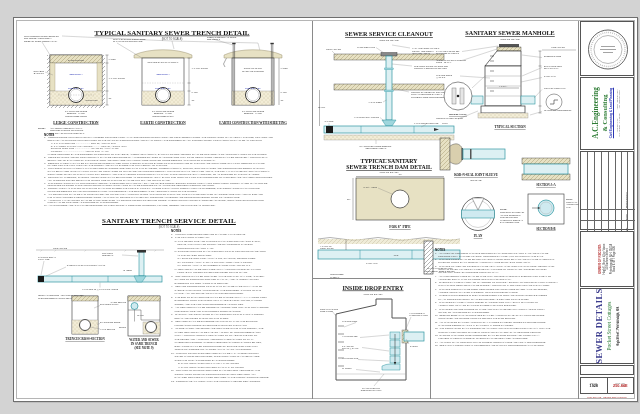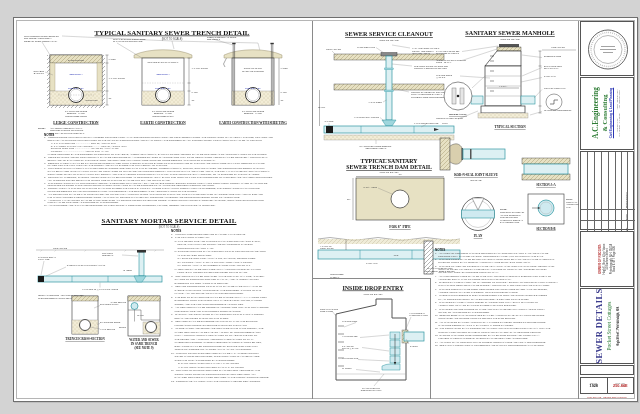--- a/index.html
+++ b/index.html
@@ -165,21 +165,21 @@
       <text x="53.5" y="20" font-size="2">VARIES</text>
       <text x="53.5" y="44" font-size="2">6" MIN.</text>
       <text x="53.5" y="52" font-size="2">12"</text>
       <text x="26" y="74.5" font-size="3.3" text-anchor="middle" class="ser b u">EARTH CONSTRUCTION WITH SHEETING</text>
     </g>
   </svg>
 
   <div class="nhead" style="left:30px;top:115px;">NOTES</div>
   <div class="notes" style="left:30px;top:119px;width:266px;height:81px;font-size:2.45px;line-height:2.85px;"><div>1.   UNDERGROUND UTILITIES SHOWN HAVE BEEN COMPILED FROM AVAILABLE RECORD INFORMATION AND FIELD OBSERVATIONS. THE CONTRACTOR SHALL VERIFY THE SIZE, LOCATION AND</div><div>     DEPTH OF ALL EXISTING UTILITIES PRIOR TO THE START OF CONSTRUCTION AND SHALL NOTIFY THE ENGINEER OF ANY DISCREPANCIES. PIPE MATERIALS SHALL BE AS FOLLOWS:</div><div>          4" &amp; 6" PVC SERVICE ..................... SDR-35, ASTM D-3034</div><div>          8" &amp; LARGER PVC GRAVITY SEWER ........... SDR-35, ASTM D-3034</div><div>          DUCTILE IRON PIPE ....................... CLASS 52, AWWA C-151</div><div>          FITTINGS ................................ ASTM D-3034 / F-477</div><div>     WHERE REQUIRED BY THE ENGINEER TO CONFORM TO THE ABOVE, ALTERNATE MATERIAL, BACKFILL OR ENCASEMENT SHALL BE PROVIDED AT NO ADDITIONAL COST TO THE OWNER.</div><div>2.   LEDGE BLASTING AND/OR ROCK REMOVAL SHALL BE PERFORMED BY A LICENSED BLASTER IN ACCORDANCE WITH STATE REGULATIONS. LEDGE SHALL BE REMOVED A MINIMUM OF 6"</div><div>     BELOW AND 12" EACH SIDE OF THE PIPE BARREL AND REPLACED WITH COMPACTED CRUSHED STONE BEDDING AS SHOWN ON THE DETAIL.</div><div>3.   BEDDING MATERIAL SHALL BE 3/4" CRUSHED STONE PLACED FROM 6" BELOW THE PIPE BARREL TO THE SPRING LINE OF THE PIPE AND COMPACTED IN 6" LIFTS. BEDDING SHALL BE</div><div>     PLACED FOR THE FULL WIDTH OF THE TRENCH AND SHALL EXTEND THE FULL LENGTH OF THE PIPE.</div><div>4.   SUITABLE BACKFILL MATERIAL SHALL BE FREE OF STONES GREATER THAN 6" IN DIAMETER, FROZEN MATERIAL, STUMPS, ORGANIC MATTER AND CONSTRUCTION DEBRIS. BACKFILL</div><div>     SHALL BE PLACED IN 12" MAXIMUM LIFTS AND COMPACTED TO 95% STANDARD PROCTOR DENSITY. WITHIN ROADWAYS AND PAVED AREAS, THE TOP 4'-0" SHALL BE GRANULAR MATERIAL</div><div>     COMPACTED TO 98% OF THE MAXIMUM DRY DENSITY AND THE PAVEMENT STRUCTURE SHALL MATCH THE EXISTING ROADWAY SECTION, OR AS DIRECTED BY THE ROAD AGENT.</div><div>5.   TEMPORARY SHEETING, SHORING AND BRACING SHALL BE PROVIDED AS REQUIRED BY OSHA 29 CFR 1926 SUBPART P FOR THE PROTECTION OF WORKERS AND ADJACENT STRUCTURES.</div><div>     ANY SHEETING DRIVEN BELOW THE SPRING LINE OF THE PIPE SHALL BE CUT OFF AND LEFT IN PLACE.</div><div>6.   THE CONTRACTOR SHALL PROVIDE DEWATERING AS REQUIRED TO MAINTAIN A DRY AND STABLE TRENCH BOTTOM DURING PIPE LAYING OPERATIONS. TRENCH WATER SHALL NOT BE</div><div>     PERMITTED TO ENTER THE EXISTING SEWER SYSTEM. DISCHARGE SHALL BE DIRECTED TO AN APPROVED SEDIMENT CONTROL MEASURE.</div><div>7.   TRENCH WIDTH AT THE TOP OF THE PIPE SHALL NOT EXCEED THE PIPE O.D. PLUS 24". WHERE THE MAXIMUM TRENCH WIDTH IS EXCEEDED, THE CONTRACTOR SHALL PROVIDE</div><div>     IMPROVED BEDDING OR HIGHER STRENGTH PIPE AS DIRECTED BY THE ENGINEER AT NO ADDITIONAL COST TO THE OWNER.</div><div>8.   ALL SEWER PIPE SHALL BE LAID TRUE TO LINE AND GRADE WITH A MINIMUM SLOPE AS SHOWN ON THE PLANS. PIPE SHALL BE INSTALLED IN ACCORDANCE WITH ASTM D-2321 AND</div><div>     THE MANUFACTURER'S RECOMMENDATIONS. ALL SANITARY SEWERS SHALL BE LOW-PRESSURE AIR TESTED AND DEFLECTION TESTED PRIOR TO ACCEPTANCE.</div><div>9.   A MINIMUM 4'-0" OF COVER SHALL BE MAINTAINED OVER ALL SEWERS UNLESS OTHERWISE NOTED. WHERE MINIMUM COVER CANNOT BE ACHIEVED, INSULATION OR DUCTILE IRON</div><div>     PIPE SHALL BE PROVIDED AS DIRECTED BY THE ENGINEER.</div><div>10.  ALL DISTURBED AREAS SHALL BE RESTORED TO THEIR ORIGINAL CONDITION OR BETTER, LOAMED, SEEDED AND MULCHED AS SPECIFIED.</div></div>
 
-  <div class="htitle" style="left:40px;top:199px;width:230px;font-size:7px;">SANITARY MORTAR SERVICE DETAIL</div>
+  <div class="htitle" style="left:40px;top:199px;width:230px;font-size:7px;">SANITARY TRENCH SERVICE DETAIL</div>
   <div class="hsub" style="left:40px;top:207.5px;width:230px;">(NOT TO SCALE)</div>
   <div class="nhead" style="left:157px;top:211px;">NOTES</div>
   <div class="notes" style="left:157px;top:214.5px;width:141px;height:156px;font-size:2.5px;line-height:3.5px;"><div>1.   MINIMUM SIZE SEWER SERVICE SHALL BE 4" PVC SDR-35.</div><div>2.   THE LOW COST MATERIALS:</div><div>     a.) PVC SEWER PIPE AND FITTINGS SHALL CONFORM TO ASTM D-3034,</div><div>         SDR-35, WITH PUSH-ON JOINTS AND ELASTOMERIC GASKETS</div><div>         CONFORMING TO ASTM F-477.</div><div>     b.) DUCTILE IRON PIPE SHALL CONFORM TO THE FOLLOWING STANDARDS</div><div>         AT THE GRADES INDICATED:</div><div>         (1.) DUCTILE IRON PIPE: AWWA C-151, CLASS 52, CEMENT LINED.</div><div>         (2.) FITTINGS: AWWA C-110 / C-153 WITH MECHANICAL JOINTS.</div><div>         (3.) JOINTS: AWWA C-111 RUBBER GASKET PUSH-ON OR M.J.</div><div>     c.) SERVICE SHALL BE INSTALLED WITH A MINIMUM SLOPE OF 1/4" PER</div><div>         FOOT (2.0%) UNLESS OTHERWISE NOTED ON THE PLANS.</div><div>3.   CLEANOUTS SHALL BE INSTALLED AT THE RIGHT-OF-WAY LINE, AT EVERY</div><div>     CHANGE OF DIRECTION GREATER THAN 45°, AND AT INTERVALS NOT</div><div>     EXCEEDING 100 FEET ALONG THE SERVICE.</div><div>4.   SERVICE CONNECTIONS TO THE MAIN SHALL BE MADE WITH A WYE OR</div><div>     SADDLE WYE FITTING APPROVED BY THE ENGINEER. TAPPING OF THE</div><div>     MAIN BY ANY OTHER MEANS SHALL NOT BE PERMITTED.</div><div>5.   THE END OF EACH SERVICE SHALL BE MARKED WITH A 4" x 4" WOOD POST</div><div>     EXTENDING FROM THE INVERT TO 3'-0" ABOVE FINISH GRADE, PAINTED</div><div>     GREEN, AND THE LOCATION RECORDED BY SWING TIES.</div><div>6.   ALL SERVICES SHALL BE TESTED IN ACCORDANCE WITH THE LOCAL SEWER</div><div>     USE ORDINANCE AND THE PROJECT SPECIFICATIONS.</div><div>7.   BACKFILL AND COMPACTION SHALL CONFORM TO THE TYPICAL TRENCH</div><div>     DETAIL AND NOTES SHOWN ON THIS SHEET.</div><div>8.   SERVICES SHALL BE EXTENDED TO WITHIN 10'-0" OF THE BUILDING</div><div>     FOUNDATION UNLESS OTHERWISE SHOWN ON THE PLANS.</div><div>9.   WHERE WATER AND SEWER ARE INSTALLED IN THE SAME TRENCH, THE</div><div>     WATER SERVICE SHALL BE LAID ON A SHELF OF UNDISTURBED EARTH</div><div>     WITH A MINIMUM VERTICAL SEPARATION OF 18" ABOVE THE TOP OF</div><div>     THE SEWER AND A MINIMUM HORIZONTAL SEPARATION OF 10'-0"</div><div>     WHEREVER POSSIBLE. WHERE THESE SEPARATIONS CANNOT BE MET,</div><div>     BOTH PIPES SHALL BE CONSTRUCTED OF DUCTILE IRON PIPE WITH</div><div>     JOINTS STAGGERED SO AS TO BE AS FAR APART AS POSSIBLE.</div><div>10.  MINIMUM COVER OVER SERVICES SHALL BE 4'-0". WHERE MINIMUM</div><div>     COVER CANNOT BE PROVIDED, RIGID INSULATION SHALL BE PLACED</div><div>     OVER THE PIPE AS DIRECTED BY THE ENGINEER:</div><div>          2" THICK INSULATION FOR 3'-0" TO 4'-0" OF COVER</div><div>          4" THICK INSULATION FOR LESS THAN 3'-0" OF COVER</div><div>11.  LOCATION OF EXISTING SERVICES SHALL BE FIELD VERIFIED BY THE</div><div>     CONTRACTOR PRIOR TO CONSTRUCTION OF NEW SERVICES. ANY</div><div>     DAMAGED SERVICES SHALL BE REPAIRED AT THE CONTRACTOR'S EXPENSE.</div><div>12.  COORDINATE ALL WORK WITH THE MUNICIPAL SEWER DEPARTMENT.</div></div>
 
   <svg style="left:10px;top:210px;" width="146" height="172" viewBox="0 0 146 172">
     <g transform="translate(12,22)">
       <path d="M0,0 L128,0" stroke="#777" stroke-width="0.4"></path>
       <path d="M6,0 l-1.5,1.5 M20,0 l-1.5,1.5 M50,0 l-1.5,1.5 M90,0 l-1.5,1.5 M120,0 l-1.5,1.5" stroke="#999" stroke-width="0.3"></path>
       <rect x="103" y="2" width="5" height="24" fill="#ddf0f3" stroke="#2e96a1" stroke-width="0.6"></rect>
       <rect x="101" y="0" width="9" height="2.5" fill="#333"></rect>

